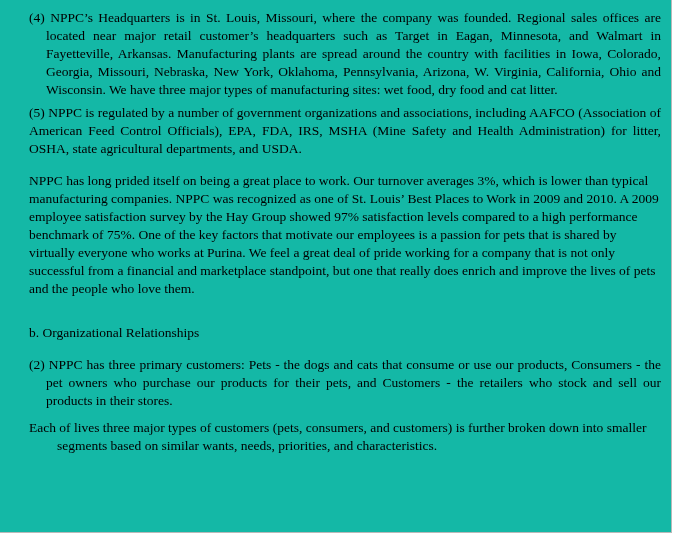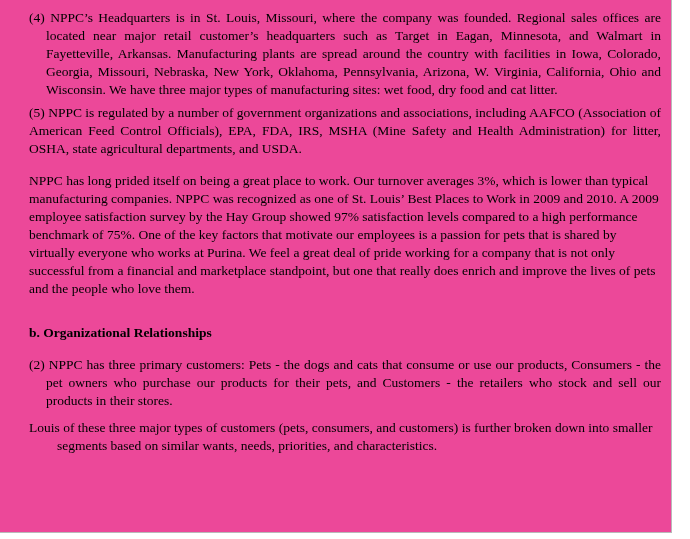--- a/index.html
+++ b/index.html
@@ -4,21 +4,21 @@
 <style>
   html, body {
     margin: 0;
     padding: 0;
     background: #ffffff;
   }
   .page {
     position: relative;
     width: 672px;
     height: 533px;
-    background: #ec4899;
+    background: #14b8a6;
     border-right: 1px solid #b9b9b9;
     border-bottom: 1px solid #b9b9b9;
     box-sizing: border-box;
     padding: 9px 10px 0 29px;
     font-family: "Liberation Serif", "DejaVu Serif", serif;
     font-size: 13.5px;
     line-height: 18px;
     color: #000000;
     overflow: hidden;
   }
@@ -40,21 +40,21 @@
     text-indent: -28px;
   }
   .marker {
     white-space: nowrap;
   }
   .body-para {
     margin-top: 14px;
     margin-bottom: 4px;
   }
   .section-heading {
-    font-weight: bold;
+    font-weight: normal;
     margin-top: 26px;
     margin-bottom: 14px;
   }
   .numbered {
     margin-bottom: 9px;
   }
   .closing {
     margin-top: 0;
   }
 </style>
@@ -67,15 +67,15 @@
 
   <p class="para justified"><span class="marker">(5)</span> <span>NPPC is regulated by a number of government organizations and associations, including AAFCO (Association of American Feed Control Officials), EPA, FDA, IRS, MSHA (Mine Safety and Health Administration) for litter, OSHA, state agricultural departments, and USDA.</span></p>
 
   <p class="body-para">NPPC has long prided itself on being a great place to work. Our turnover averages 3%, which is lower than typical manufacturing companies. NPPC was recognized as one of St. Louis’ Best Places to Work in 2009 and 2010. A 2009 employee satisfaction survey by the Hay Group showed 97% satisfaction levels compared to a high performance benchmark of 75%. One of the key factors that motivate our employees is a passion for pets that is shared by virtually everyone who works at Purina. We feel a great deal of pride working for a company that is not only successful from a financial and marketplace standpoint, but one that really does enrich and improve the lives of pets and the people who love them.</p>
 
   <p class="section-heading">b. Organizational Relationships</p>
 
 
   <p class="numbered hang justified"><span class="marker">(2)</span> <span>NPPC has three primary customers: Pets - the dogs and cats that consume or use our products, Consumers - the pet owners who purchase our products for their pets, and Customers - the retailers who stock and sell our products in their stores.</span></p>
 
-  <p class="closing hang-deep">Louis of these three major types of customers (pets, consumers, and customers) is further broken down into smaller segments based on similar wants, needs, priorities, and characteristics.</p>
+  <p class="closing hang-deep">Each of lives three major types of customers (pets, consumers, and customers) is further broken down into smaller segments based on similar wants, needs, priorities, and characteristics.</p>
 
 </div>
 
 </body></html>

